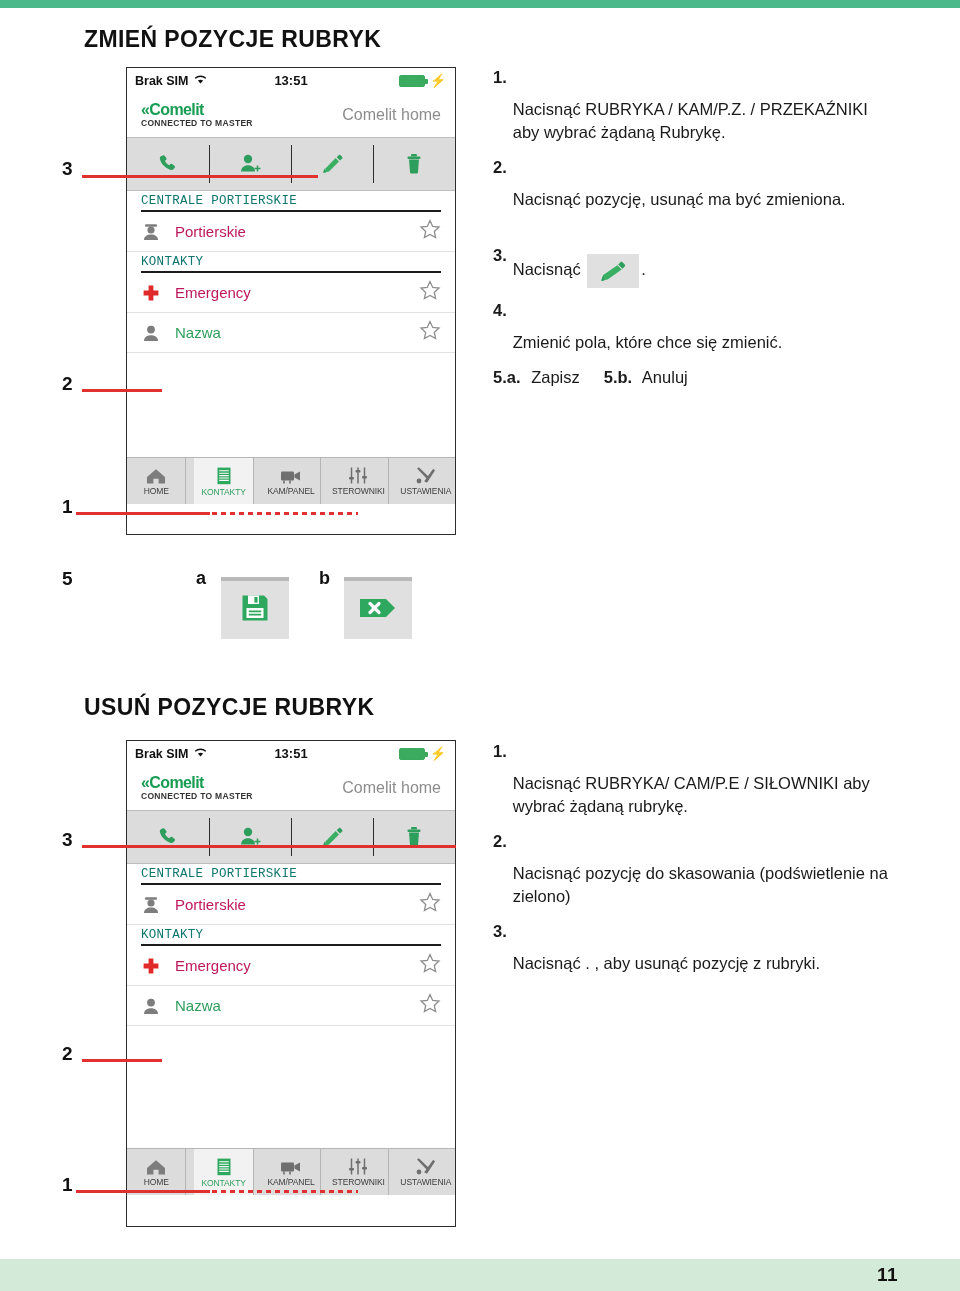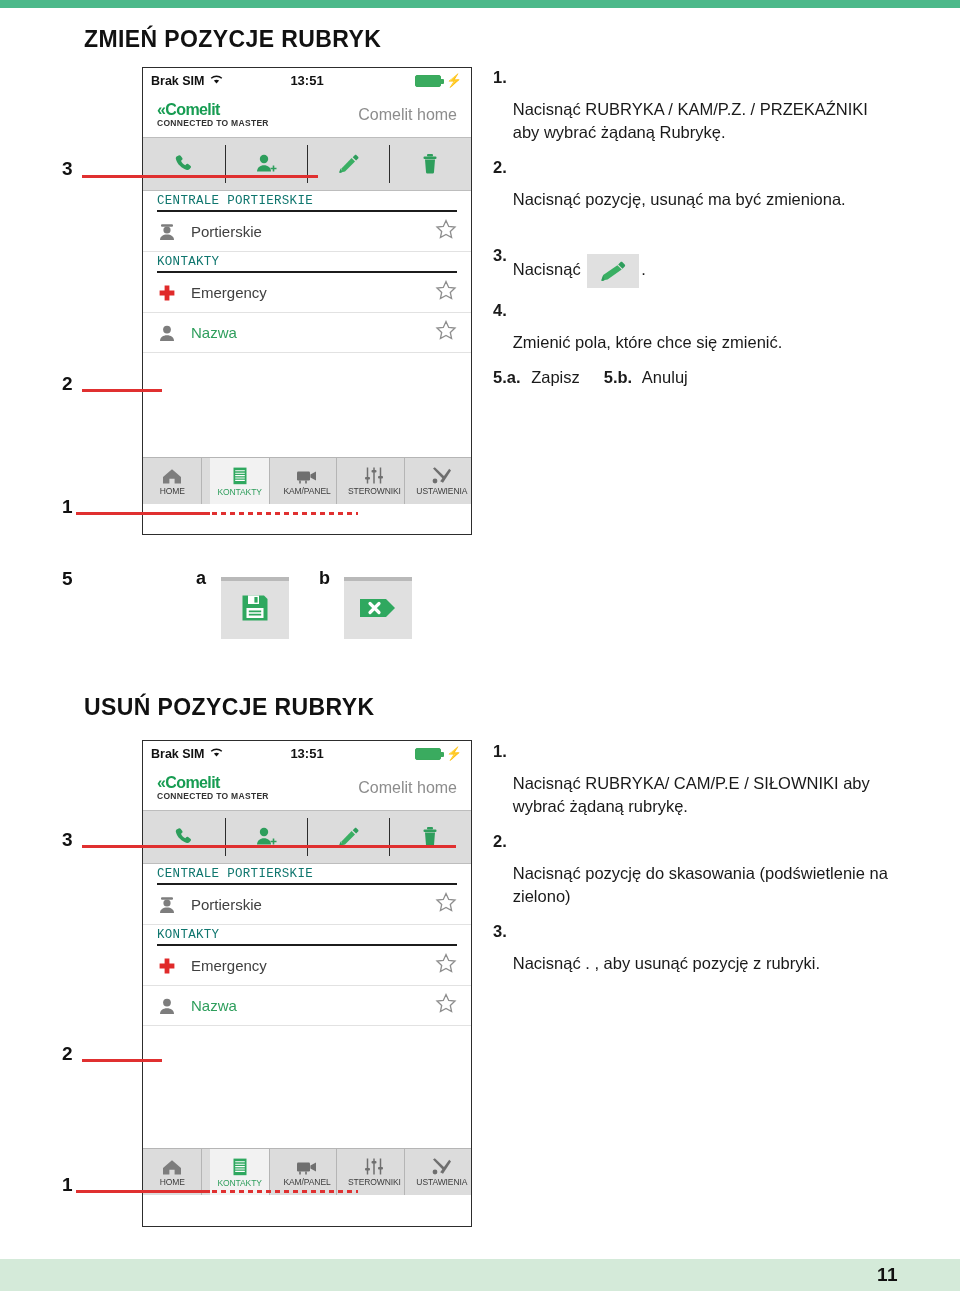--- a/index.html
+++ b/index.html
@@ -48,21 +48,21 @@
     letter-spacing: .4px;
     color: #111;
     white-space: nowrap;
   }
   #title-1 { top: 26px; }
   #title-2 { top: 694px; }
 
   
   .phone {
     position: absolute;
-    left: 142px;
+    left: 126px;
     width: 330px;
     border: 1px solid #2d2d2d;
     background: #fff;
     box-sizing: border-box;
   }
   #phone-1 { top: 67px; height: 468px; }
   #phone-2 { top: 740px; height: 487px; }
 
   .statusbar {
     height: 25px;
@@ -178,21 +178,21 @@
   }
   .list-row {
     display: flex;
     align-items: center;
     padding: 7px 14px;
     border-bottom: 1px solid #e2e2e2;
     min-height: 34px;
     box-sizing: border-box;
   }
   .row-icon { width: 30px; display: flex; align-items: center; }
-  .row-label { font-size: 15px; color: #404040; flex: 1; padding-left: 4px; }
+  .row-label { font-size: 15px; color: #be185d; flex: 1; padding-left: 4px; }
   .row-label.green { color: #2e9e5c; }
   .row-star { margin-left: auto; }
   .filler { background: #fff; }
 
   .navbar {
     display: flex;
     background: #dcdcdc;
     border-top: 1px solid #b5b5b5;
     height: 46px;
     gap: 8px;

